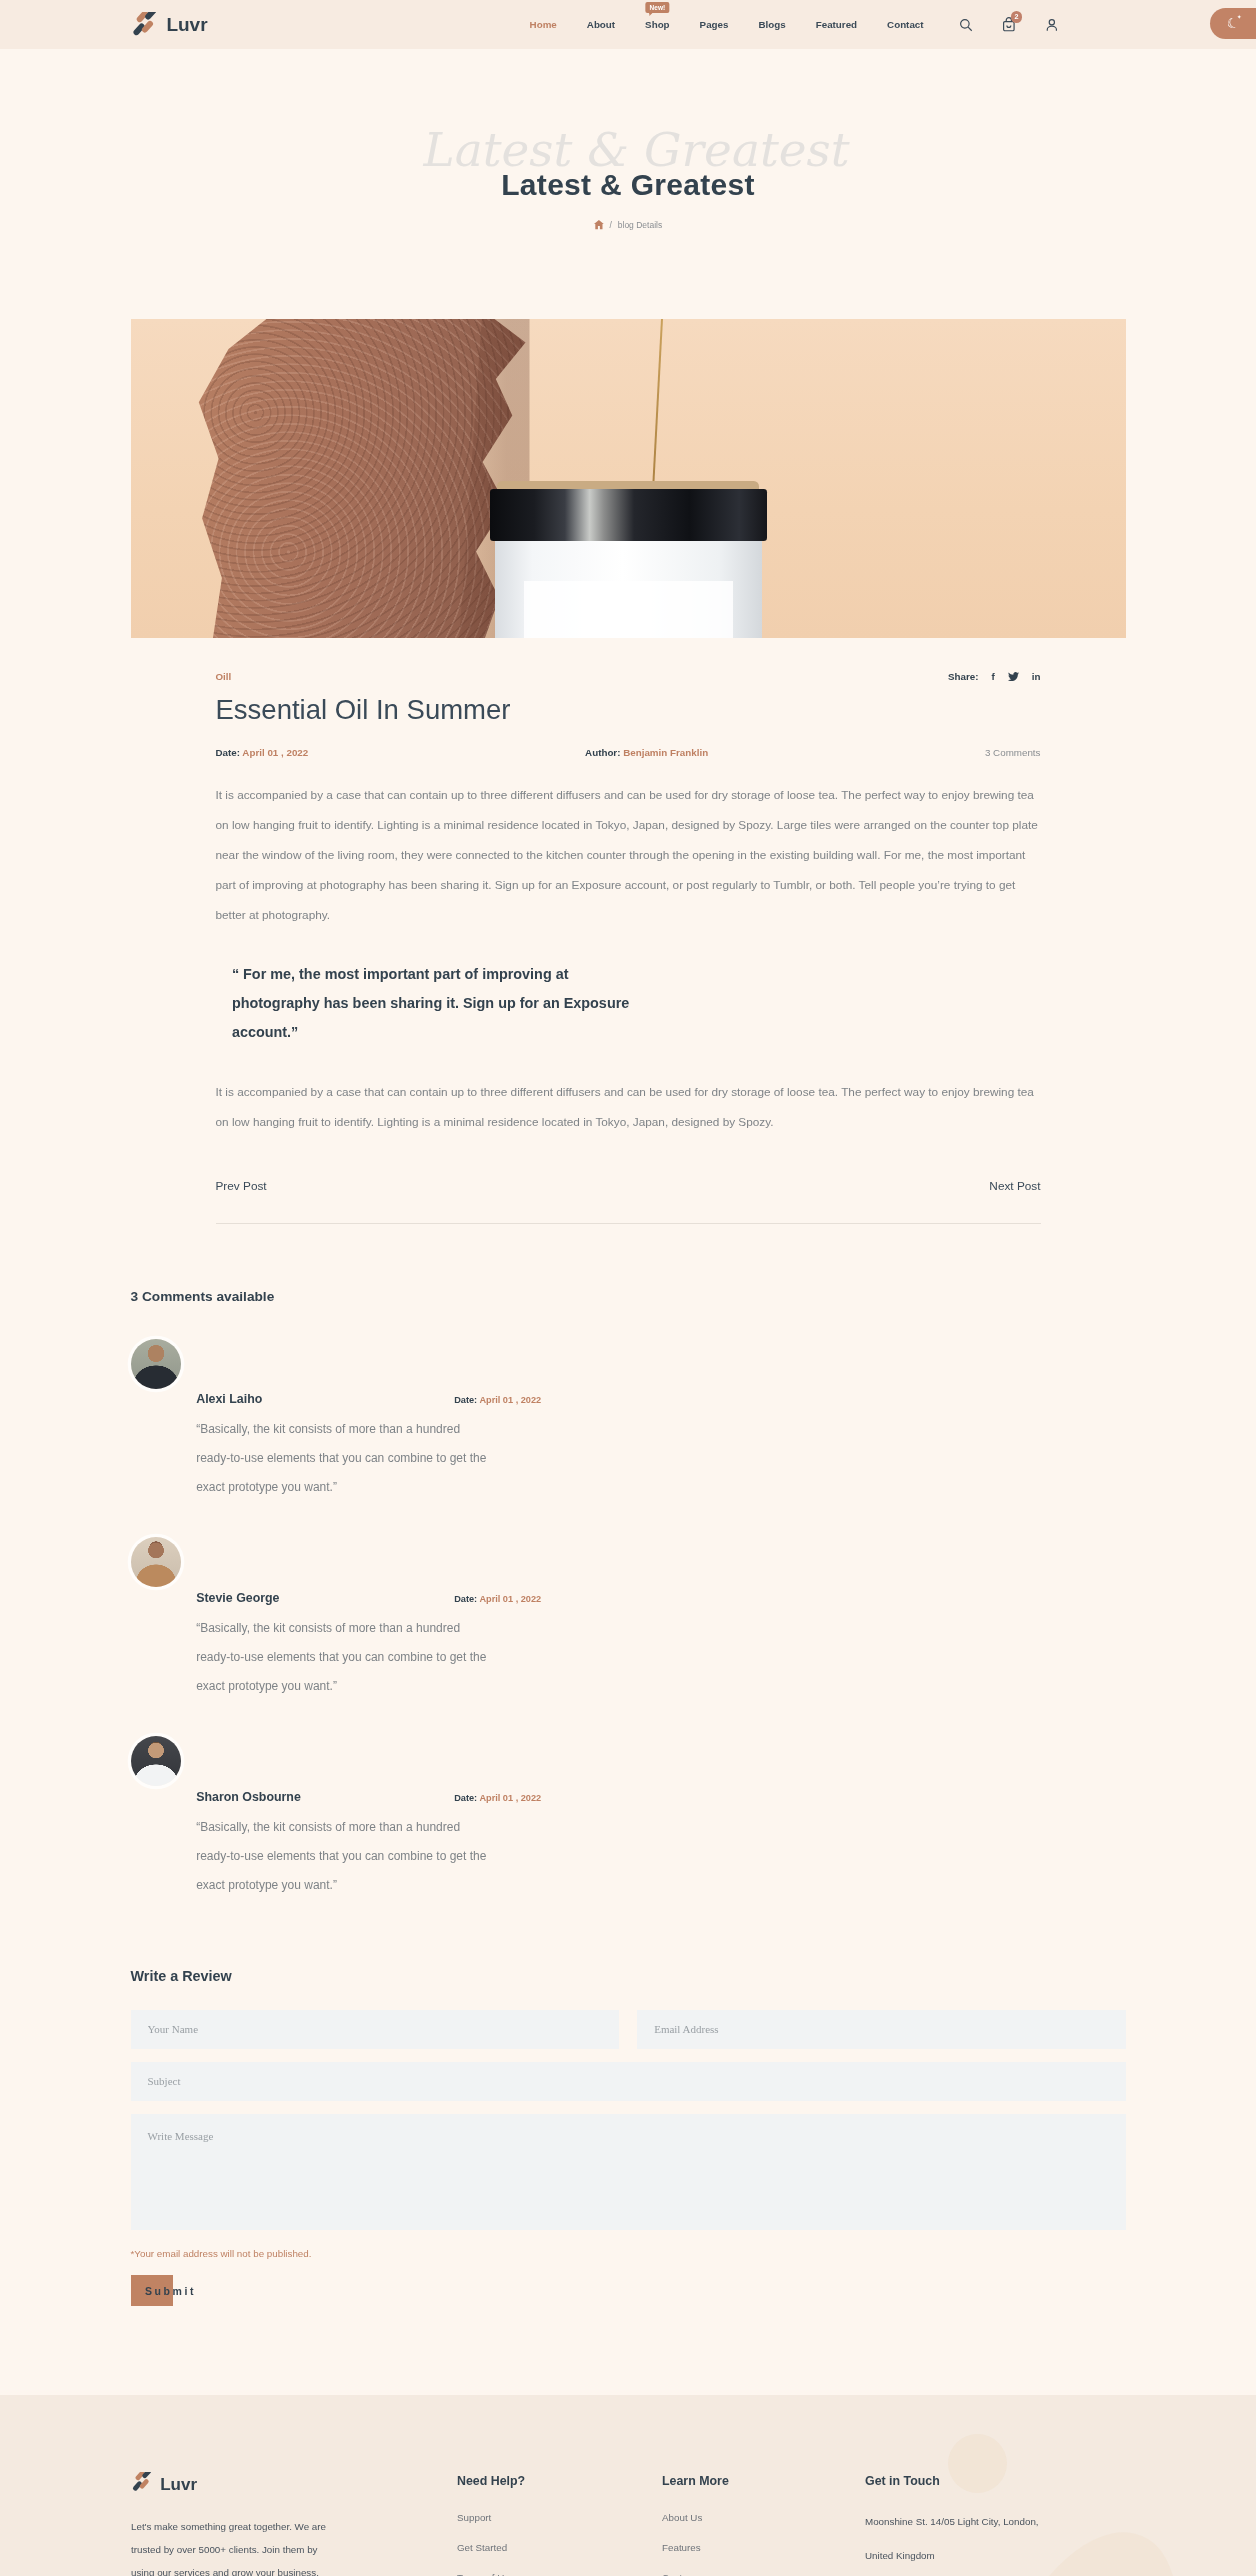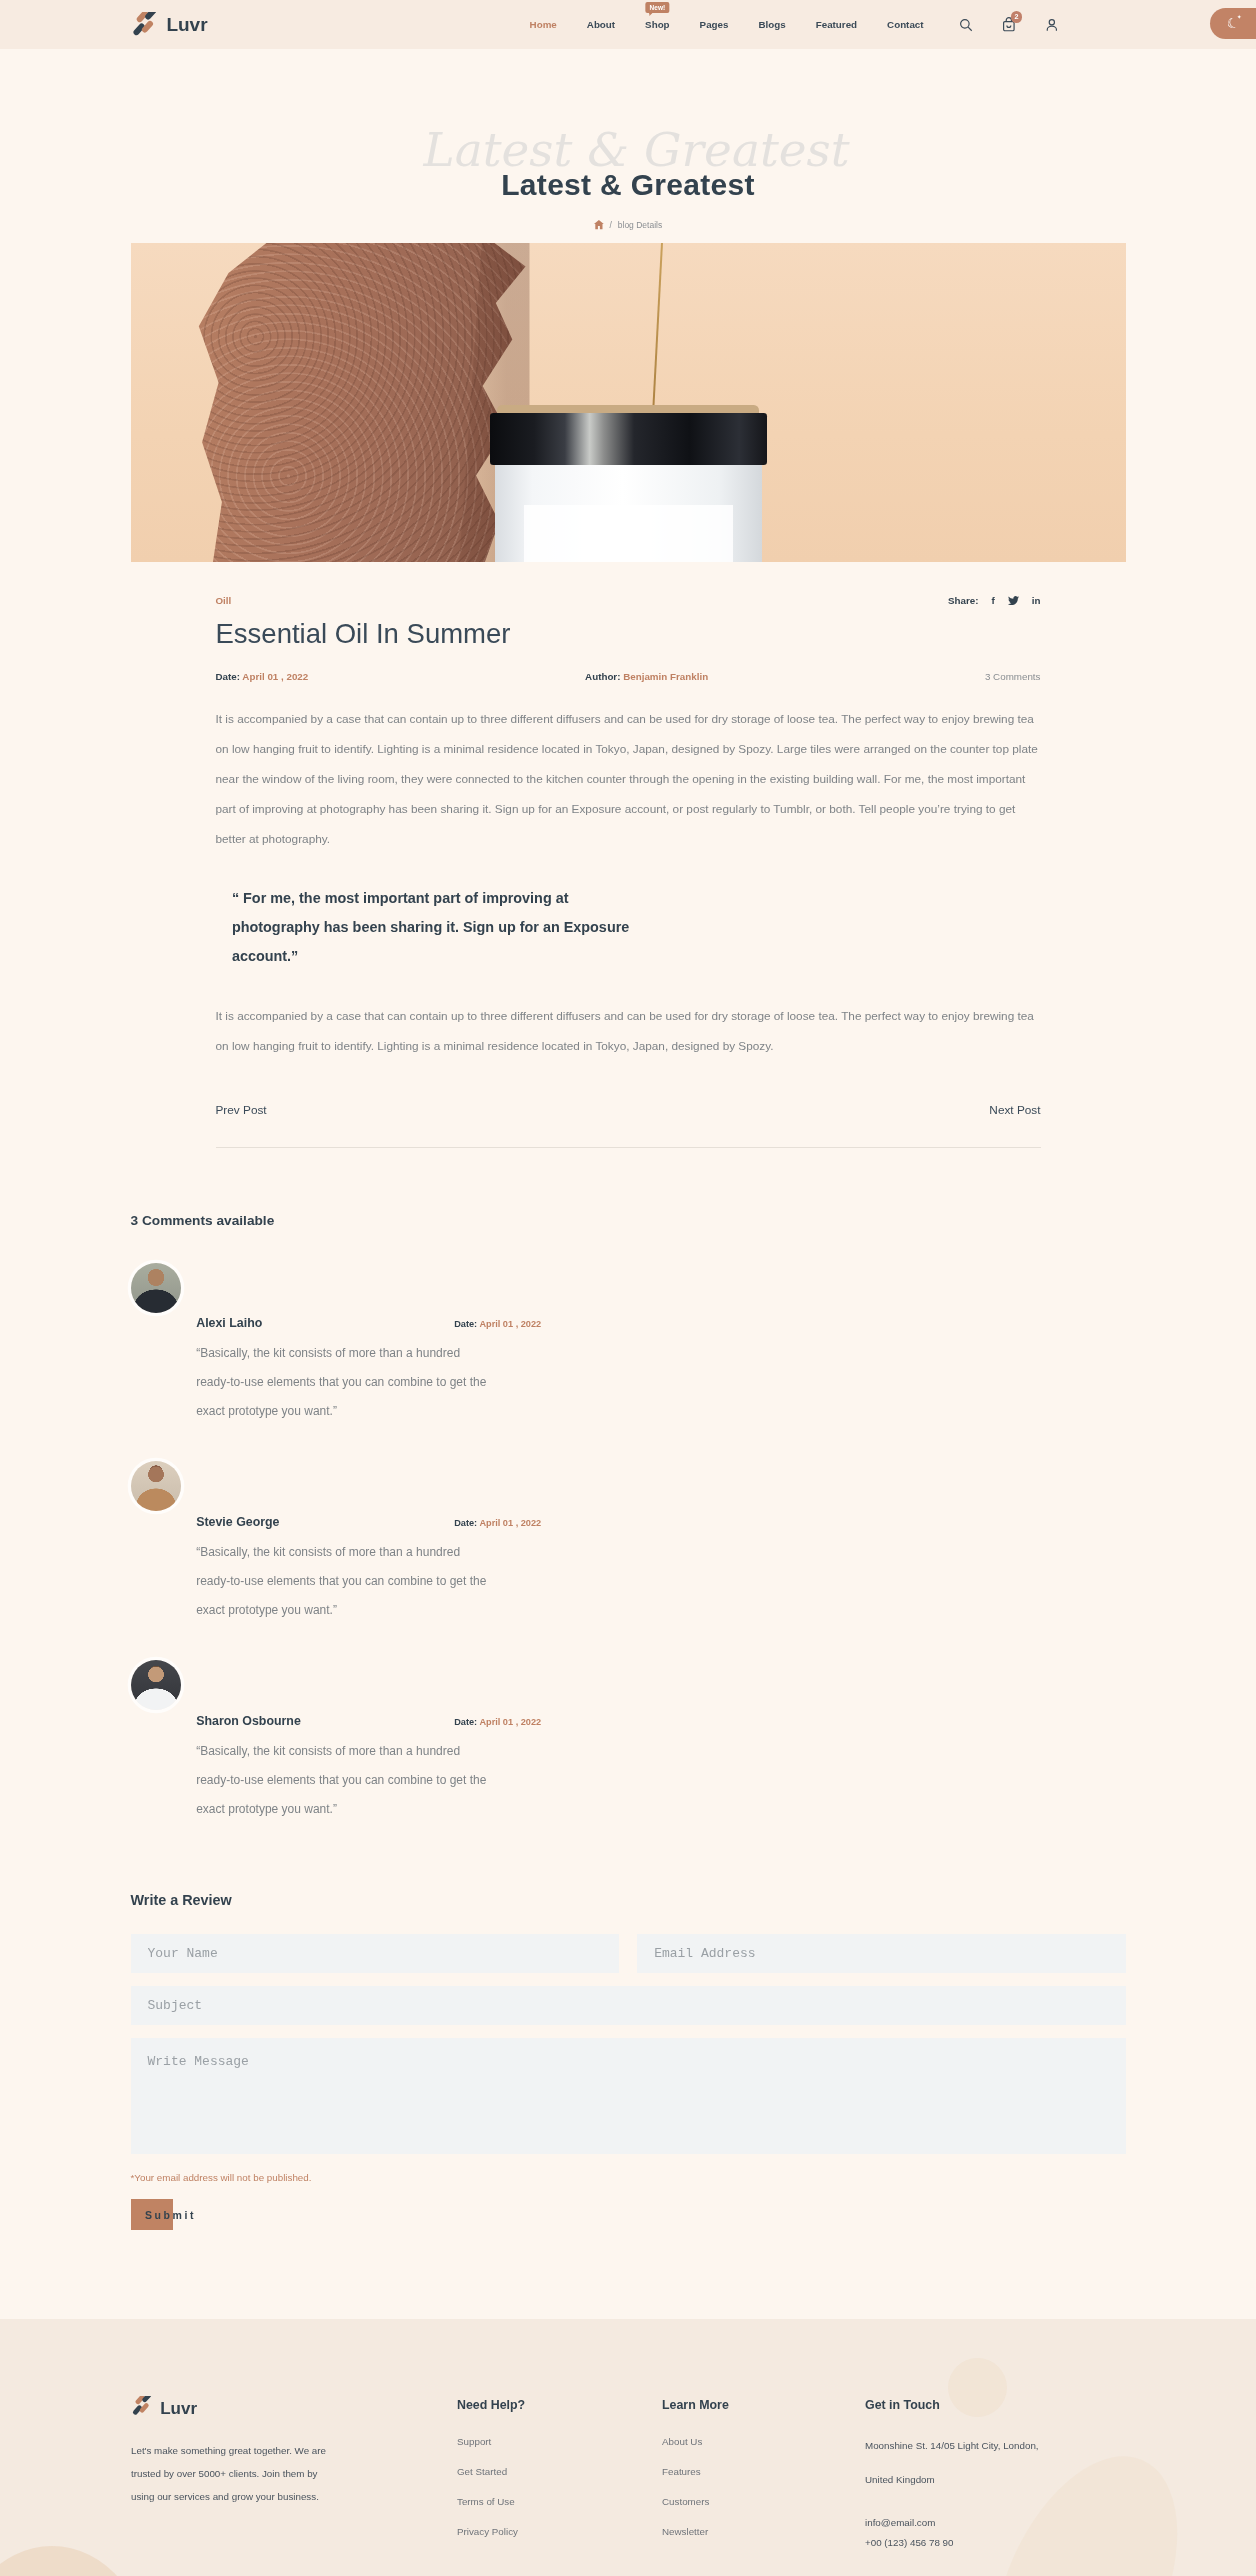--- a/index.html
+++ b/index.html
@@ -20,21 +20,21 @@
   .hicon { position:relative; width:15.7px; height:15.7px; cursor:pointer; color:#3b4a57; }
   .hicon svg { display:block; }
   .cart-badge { position:absolute; top:-5.9px; right:-5.9px; background:#c1806a; color:#fff; font-size:7.2px; font-weight:700;
     width:11.8px; height:11.8px; border-radius:50%; display:flex; align-items:center; justify-content:center; }
   .mode-pill { position:absolute; right:0; top:7.9px; width:46px; height:31px; background:#c28366; border-radius:17px 0 0 17px;
     display:flex; align-items:center; justify-content:center; cursor:pointer; }
   .mode-pill .moon { font-family:"DejaVu Sans", sans-serif; color:#fff; font-size:13.7px; line-height:1; transform:rotate(-18deg); }
   .mode-pill .spark { position:absolute; top:6.5px; right:14.4px; color:#fff; font-size:5.9px; font-family:"DejaVu Sans", sans-serif; }
 
   
-  .hero { height:194px; position:relative; text-align:center; }
+  .hero { height:270px; position:relative; text-align:center; }
   .hero-watermark { position:absolute; top:73px; left:50%; transform:translateX(-48%); white-space:nowrap;
     font-family:"DejaVu Serif", serif; font-style:italic; font-size:47px; color:#d7d7d6; opacity:.65; }
   .hero-title { position:absolute; top:119px; left:0; right:0; font-size:30px; font-weight:800; color:#33424e; letter-spacing:0.3px; }
   .breadcrumb { position:absolute; top:171px; left:0; right:0; display:flex; justify-content:center; align-items:center; gap:5.9px;
     font-size:8.5px; color:#8a8e92; }
   .breadcrumb .home-ic { color:#bf8163; }
   .breadcrumb .home-ic svg{ display:block; }
 
   
   .container { width:995px; margin:0 auto; }
@@ -99,22 +99,22 @@
   .comment-body { margin-left:15.7px; flex:1; }
   .comment-head { display:flex; align-items:baseline; padding-top:6.5px; }
   .comment-name { font-size:12.4px; font-weight:700; color:#33424e; width:258px;margin-top:47px; }
   .comment-date { font-size:9.2px; font-weight:700; color:#33424e; }
   .comment-date .val { color:#bf8163; }
   .comment-text { margin-top:9.2px; width:296px; font-size:12px; line-height:29px; color:#7e8387; }
 
   
   .review-heading { margin-top:68px; font-size:14.4px; font-weight:700; color:#33424e; }
   .form-row { display:flex; gap:18.3px; margin-top:26px; }
-  .field { background:#f1f3f4; border:none; outline:none; height:39px; padding:0 17px; font-family:Liberation Mono, monospace;
-    font-size:13px; color:#3a4a58; width:100%; }
+  .field { background:#f1f3f4; border:none; outline:none; height:39px; padding:0 17px; font-family:Liberation Serif, serif;
+    font-size:11px; color:#3a4a58; width:100%; }
   .field::placeholder { color:#9aa0a5; }
   .form-row .field { flex:1; }
   .field.subject { margin-top:13px; }
   .field.message { margin-top:13px; height:116px; padding:15.7px 17px; resize:none; display:block; }
   .form-note { margin-top:18.3px; color:#bf8163; font-weight:400; font-size:9.8px; }
   .submit-wrap { position:relative; margin-top:15.7px; width:144px; height:31px; cursor:pointer; }
   .submit-square { position:absolute; left:0; top:0; width:42px; height:31px; background:#c08363; }
   .submit-label { position:absolute; left:14.4px; top:9.8px; font-size:10.5px; font-weight:700; letter-spacing:2.6px; color:#33424e; }
   .review-section { margin-bottom:89px; }
 

